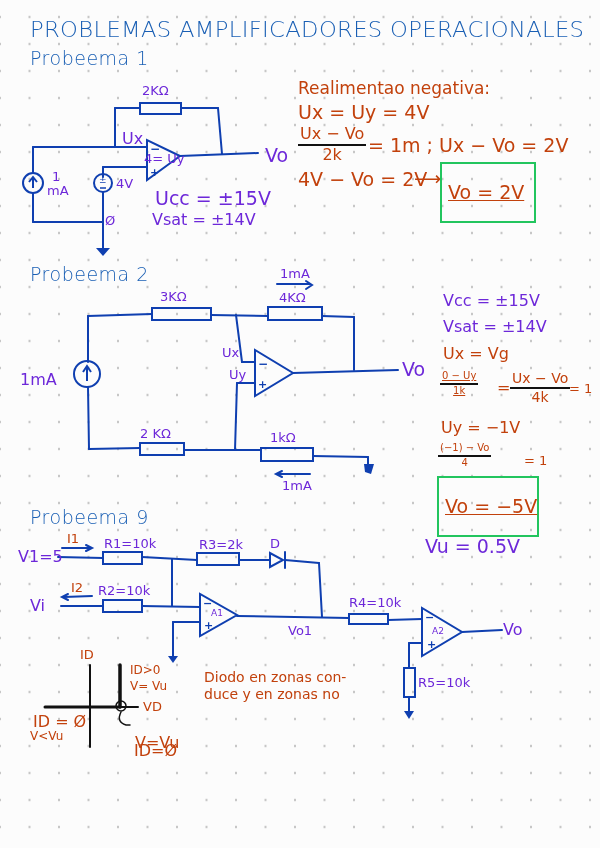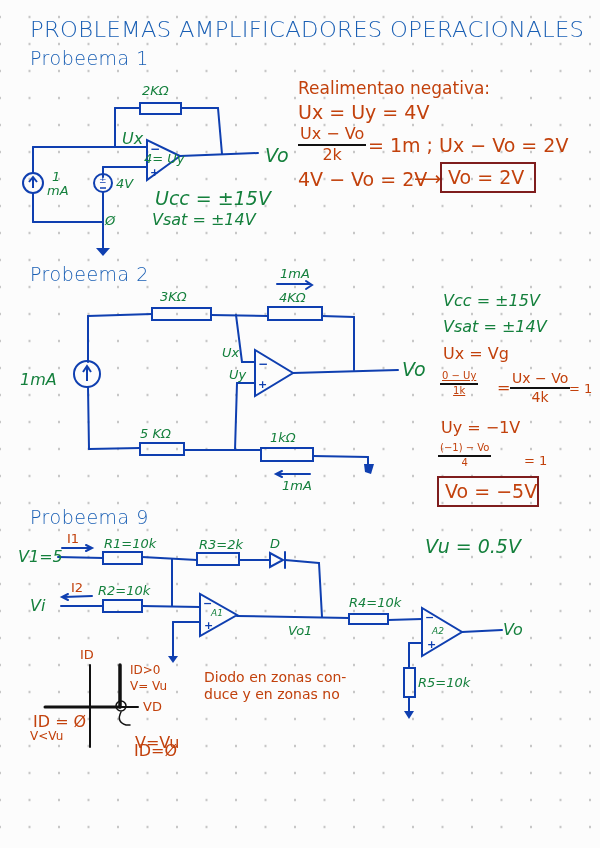--- a/index.html
+++ b/index.html
@@ -6,26 +6,26 @@
   body {
     width: 600px; height: 848px; overflow: hidden; position: relative;
     background-color: #fcfcfc;
     background-image: radial-gradient(circle, #a9a9a9 0.9px, transparent 1.2px);
     background-size: 29.5px 27px;
     background-position: -14.75px 3.5px;
     font-family: "DejaVu Sans", sans-serif;
   }
   .t { position: absolute; white-space: nowrap; line-height: 1; }
   .hand-title { color: #1a5fb4; font-family: "DejaVu Sans", sans-serif; font-weight: 300; letter-spacing: 0.5px; }
-  .blue { color: #15803d; font-style: italic; }
+  .blue { color: #6d28d9; }
   .black { color: #c2410c; }
   .sm { font-size: 13px; }
   .md { font-size: 16px; }
   .lg { font-size: 19px; }
-  .box { border: 2px solid #7f1d1d; padding: 4px 6px; }
+  .box { border: 2px solid #22c55e; padding: 19px 6px; text-decoration: underline; }
   svg.layer { position: absolute; left: 0; top: 0; }
   .frac { position: absolute; display: inline-flex; flex-direction: column; align-items: center; }
   .frac .num { border-bottom: 2px solid #111; padding: 0 2px 1px; line-height: 1.05; }
   .frac .den { line-height: 1.05; padding-top: 1px; }
 </style>
 </head>
 <body>
 
 <div class="t hand-title" style="left:30px;top:20px;font-size:21px;letter-spacing:0.3px;transform:scaleX(1.08);transform-origin:left;">PROBLEMAS AMPLIFICADORES OPERACIONALES</div>
 
@@ -123,21 +123,21 @@
     <path d="M87,381 L87,368 M83,372 L87,366 L91,372" stroke="#0f3fb0" stroke-width="2" fill="none"></path>
     <text x="258" y="368" font-size="12" font-weight="bold">−</text>
     <text x="258" y="388" font-size="11" font-weight="bold">+</text>
     <polygon points="364,464 374,464 371,474 365,472"></polygon>
   </g>
 </svg>
 
 <div class="t blue sm" style="left:160px;top:290px;">3KΩ</div>
 <div class="t blue sm" style="left:279px;top:291px;">4KΩ</div>
 <div class="t blue sm" style="left:280px;top:267px;">1mA</div>
-<div class="t blue sm" style="left:140px;top:427px;">5 KΩ</div>
+<div class="t blue sm" style="left:140px;top:427px;">2 KΩ</div>
 <div class="t blue sm" style="left:270px;top:431px;">1kΩ</div>
 <div class="t blue sm" style="left:282px;top:479px;">1mA</div>
 <div class="t blue md" style="left:20px;top:372px;">1mA</div>
 <div class="t blue sm" style="left:222px;top:346px;">Ux</div>
 <div class="t blue sm" style="left:229px;top:368px;">Uy</div>
 <div class="t blue lg" style="left:402px;top:360px;">Vo</div>
 
 <div class="t blue md" style="left:443px;top:293px;">Vcc = ±15V</div>
 <div class="t blue md" style="left:443px;top:319px;">Vsat = ±14V</div>
 <div class="t black md" style="left:443px;top:346px;">Ux = Vg</div>

